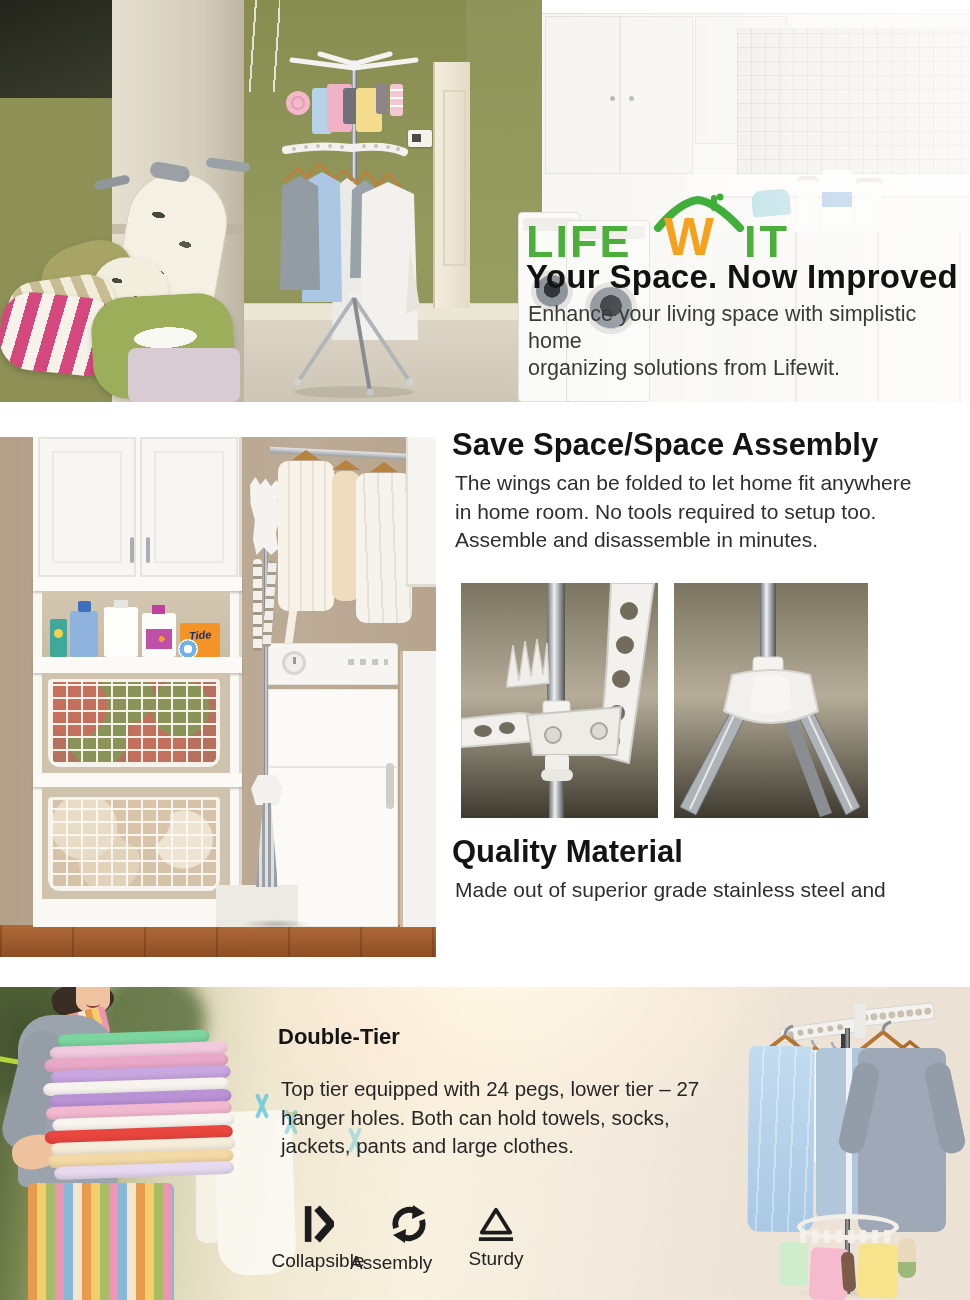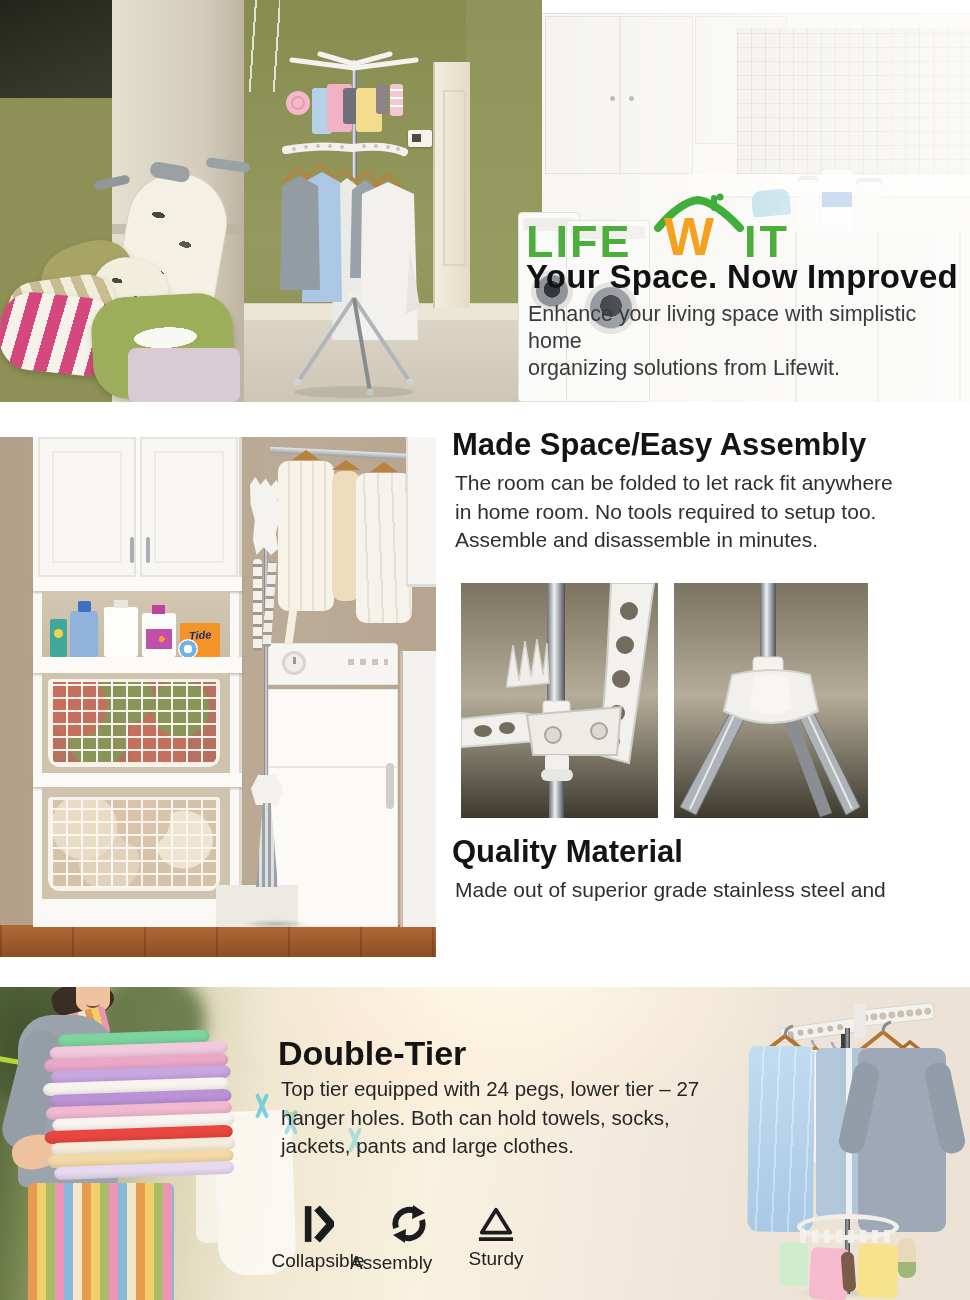--- a/index.html
+++ b/index.html
@@ -209,21 +209,21 @@
      background:repeating-linear-gradient(90deg,#e89a4e 0 9px,#f2cf6a 9px 18px,#a8bc66 18px 27px,#ec96b4 27px 36px,#88b8d8 36px 45px,#f4e6cc 45px 54px);}
   #b-stack{left:44px;top:46px;width:192px;height:160px;transform:rotate(-2deg);}
   .tw{position:relative;height:13px;border-radius:8px/6px;margin-top:-1px;box-shadow:inset 0 -3px 4px rgba(0,0,0,.10);}
   .t1{background:#7cd49e;width:152px;margin-left:16px;} .t2{background:#f2cade;width:178px;margin-left:8px;}
   .t3{background:#eaa8c8;width:184px;margin-left:2px;}  .t4{background:#c8a6e0;width:180px;margin-left:8px;}
   .t5{background:#f7f3ee;width:186px;margin-left:0;}    .t6{background:#ba92d6;width:182px;margin-left:6px;}
   .t7{background:#f1b8d0;width:186px;margin-left:2px;}  .t8{background:#f8f5f0;width:182px;margin-left:8px;}
   .t9{background:#e8463e;width:188px;margin-left:0;}    .t10{background:#f6ecda;width:184px;margin-left:6px;}
   .t11{background:#f3d9a6;width:186px;margin-left:2px;} .t12{background:#e6d9f0;width:180px;margin-left:8px;}
   
-  #dt-heading{left:278px;top:47px;font-size:34px;font-weight:bold;color:#141414;}
+  #dt-heading{left:278px;top:37px;font-size:22px;font-weight:bold;color:#141414;}
   #dt-lines{left:281px;top:88px;font-size:20.5px;line-height:28.5px;color:#262626;}
   .feat-label{position:absolute;font-size:19px;color:#222;text-align:center;}
   #feat-icon1{left:302px;top:216px;width:32px;height:42px;}
   #feat-icon2{left:389px;top:217px;width:40px;height:40px;}
   #feat-icon3{left:476px;top:220px;width:40px;height:36px;}
   #feat-lab1{left:266px;top:263px;width:104px;} #feat-lab2{left:350px;top:265px;width:80px;} #feat-lab3{left:458px;top:261px;width:76px;}
   
   #r-topbar{left:768px;top:9px;width:190px;height:80px;}
   #r-hangers{left:745px;top:31px;width:210px;height:52px;}
   #r-pole{left:845px;top:41px;width:5px;height:266px;background:linear-gradient(90deg,#4a4e52,#9aa0a4 45%,#3e4246);}
@@ -427,23 +427,23 @@
     <div class="abs" id="c-dryer"></div>
     <div class="abs" id="c-kick"></div>
     <div class="abs" id="c-shadow"></div>
     <div class="abs" id="c-pole"></div>
     <div class="abs" id="c-cluster"></div>
     <div class="abs" id="c-strap"></div>
     <div class="abs" id="c-hub"></div>
     <div class="abs" id="c-legs"></div>
   </section>
 
-  <h2 class="abs" id="save-heading">Made Space/Easy Assembly</h2>
+  <h2 class="abs" id="save-heading">Save Space/Space Assembly</h2>
   <div class="abs body-lines" id="save-lines">
-    <div>The room can be folded to let rack fit anywhere</div>
+    <div>The wings can be folded to let home fit anywhere</div>
     <div>in home room. No tools required to setup too.</div>
     <div>Assemble and disassemble in minutes.</div>
   </div>
 
   <div class="abs detail-photo" id="photo1">
     <svg width="197" height="235" viewBox="0 0 197 235">
       <defs>
         <linearGradient id="chrome2" x1="0" y1="0" x2="1" y2="0">
           <stop offset="0" stop-color="#6a6e72"></stop>
             <stop offset="0.4" stop-color="#eef1f3"></stop>

